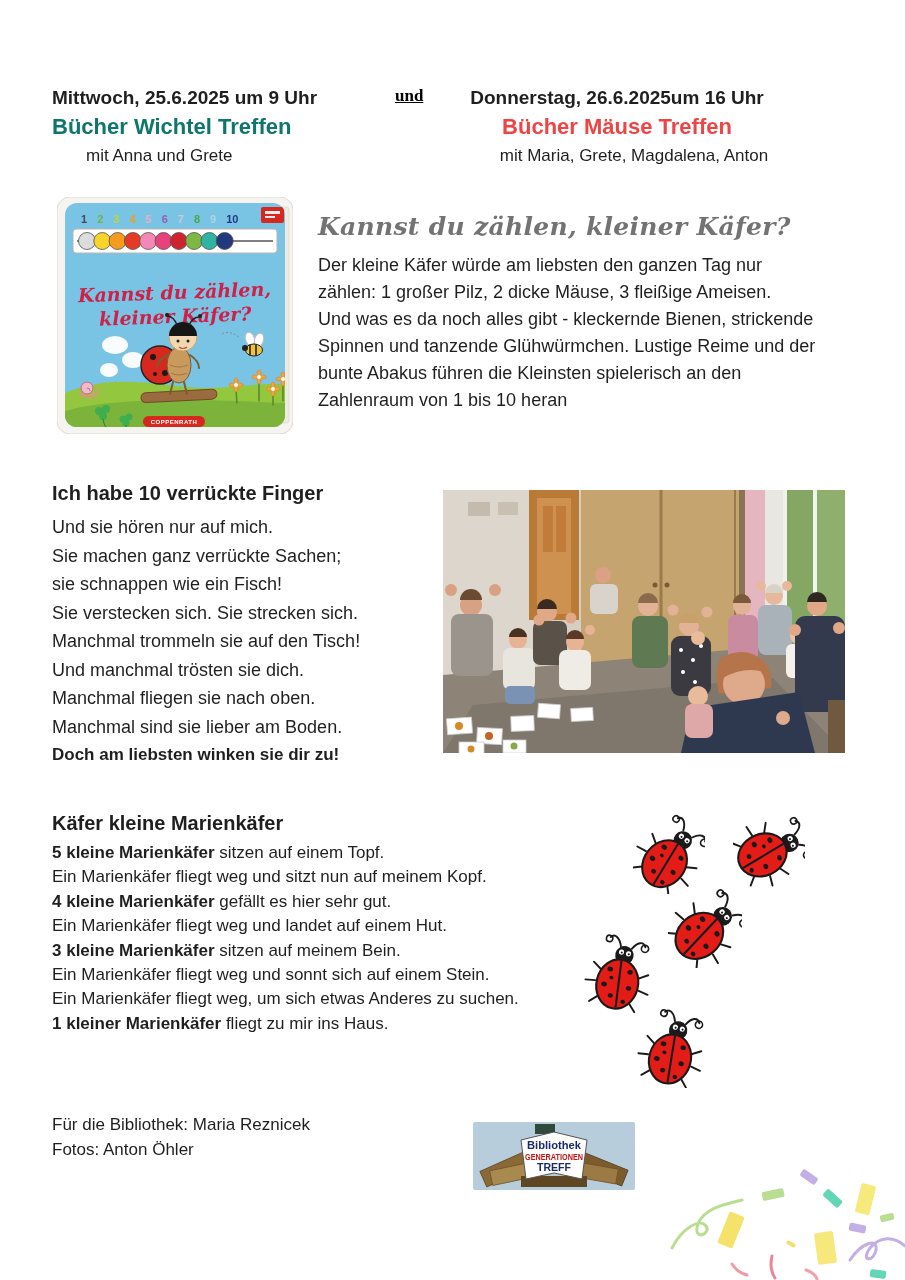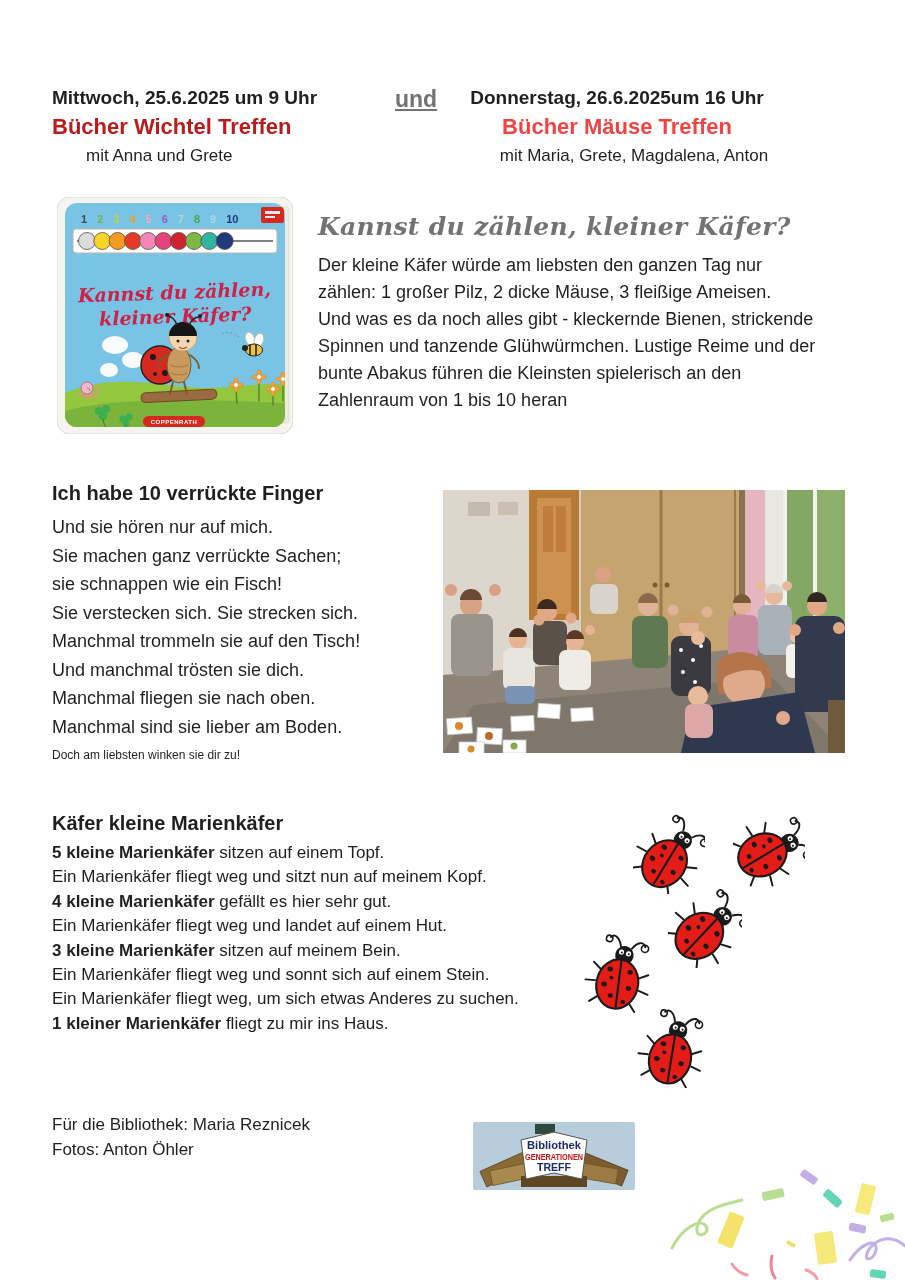--- a/index.html
+++ b/index.html
@@ -3,32 +3,32 @@
 <meta charset="utf-8">
 <style>
   html,body{margin:0;padding:0;background:#ffffff;}
   .page{position:relative;width:905px;height:1280px;background:#ffffff;overflow:hidden;
         font-family:"Liberation Sans",sans-serif;color:#1f1f1f;}
   .abs{position:absolute;}
   
   .h-dt{font-weight:bold;font-size:19px;line-height:23px;margin-bottom:4px;white-space:nowrap;}
   .h-title{font-weight:bold;font-size:22px;line-height:27px;margin-bottom:5px;white-space:nowrap;}
   .h-sub{font-size:17px;line-height:21px;white-space:nowrap;margin-left:34px;}
-  .red{color:#b91c1c;}
+  .red{color:#0f766e;}
   .green{color:#ef4444;}
-  .und{color:#737373;font-weight:bold;font-size:23px;text-decoration:underline;}
+  .und{color:#000000;font-weight:bold;font-size:17px;text-decoration:underline;font-family:Liberation Serif, serif;}
   .col-right{width:330px;text-align:center;}
   
   .script-heading{font-family:"DejaVu Serif",serif;font-style:italic;font-weight:bold;
                   font-size:25px;color:#737373;letter-spacing:0.3px;white-space:nowrap;}
   .para{white-space:pre-line;font-size:18px;line-height:27px;width:545px;}
   
   .sec-head{font-weight:bold;font-size:20px;line-height:24px;margin-bottom:8px;}
   .poem{white-space:pre-line;font-size:18px;line-height:28.5px;}
-  .poem-emph{font-weight:normal;font-size:12px;line-height:28.5px;}
+  .poem-emph{font-weight:bold;font-size:17px;line-height:28.5px;}
   .lb-line{font-size:17px;line-height:24.4px;}
   .lb-line b{font-weight:bold;}
   .credits{white-space:pre-line;font-size:17px;line-height:25px;}
   svg text{font-family:"Liberation Sans",sans-serif;}
   .cover-script{font-family:"DejaVu Serif",serif;font-style:italic;font-weight:bold;}
 </style>
 </head>
 <body>
 
 <div class="page">

